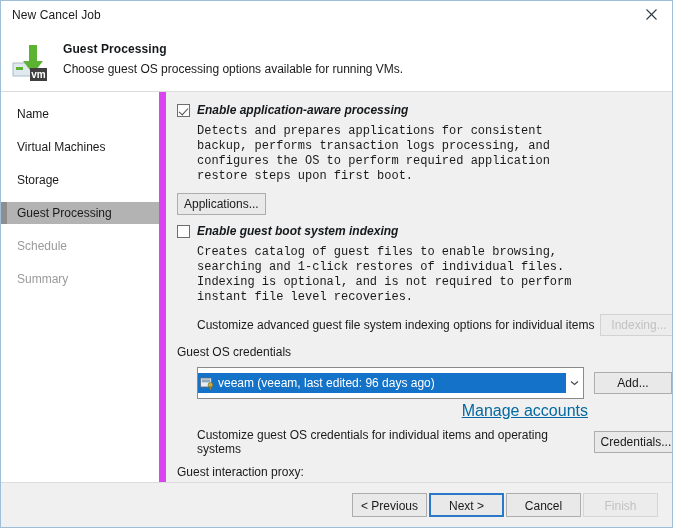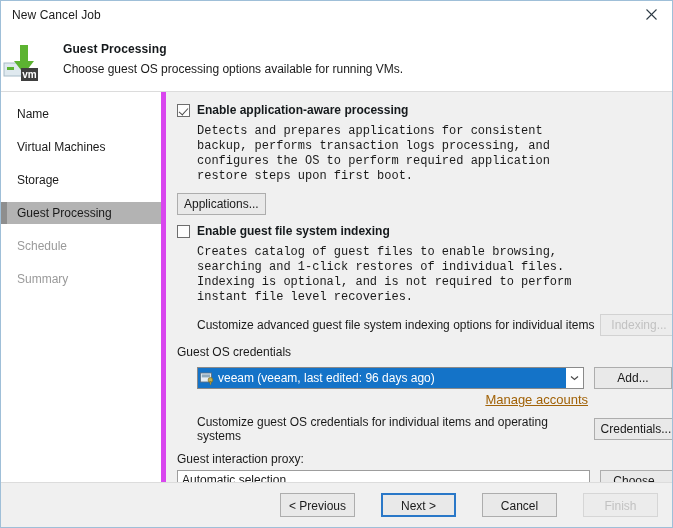--- a/index.html
+++ b/index.html
@@ -53,21 +53,21 @@
     background: #ffffff;
     display: flex;
     align-items: flex-start;
     padding: 8px 0 0 0;
     border-bottom: 1px solid #dcdcdc;
   }
   .header-icon {
     width: 62px;
     display: flex;
     align-items: center;
-    justify-content: flex-start;
+    justify-content: center;
     padding-top: 4px;
   }
   .header-text { padding-top: 5px; }
   .header-title {
     font-size: 12px;
     font-weight: bold;
     color: #15191c;
     margin-bottom: 6px;
     letter-spacing: 0.1px;
   }
@@ -81,21 +81,21 @@
     position: relative;
     height: 390px;
     display: flex;
     background: #ffffff;
   }
 
   .sidebar {
     width: 165px;
     background: #ffffff;
     padding-top: 11px;
-    border-right: 5px solid #d946ef;
+    border-right: 7px solid #d946ef;
     flex: 0 0 165px;
   }
   .nav-item {
     position: relative;
     height: 22px;
     line-height: 22px;
     padding-left: 16px;
     font-size: 12px;
     color: #1a1a1a;
     margin-bottom: 11px;
@@ -144,20 +144,21 @@
     width: 4px; height: 8px;
     border: solid #4b4b4b;
     border-width: 0 1.6px 1.6px 0;
     transform: rotate(42deg);
   }
   .cb-label {
     font-size: 12px;
     font-weight: bold;
     color: #15191c;
     line-height: 15px;
+    font-style: italic;
   }
 
   .desc {
     font-size: 12px;
     color: #1a1a1a;
     line-height: 15px;
     padding-left: 20px;
     margin-bottom: 9px;
     max-width: 408px;
     font-family: Liberation Mono, monospace;
@@ -204,21 +205,21 @@
 
   .combo-row {
     display: flex;
     align-items: center;
     padding-left: 20px;
     gap: 10px;
   }
   .combo {
     position: relative;
     flex: 0 0 387px;
-    height: 22px;
+    height: 32px;
     border: 1px solid #8a8a8a;
     background: #ffffff;
     display: flex;
     align-items: center;
     cursor: pointer;
   }
   .combo-value {
     flex: 1;
     height: 20px;
     background: #1473c8;
@@ -244,22 +245,22 @@
     flex: 0 0 17px;
   }
 
   .link-row {
     display: flex;
     justify-content: flex-end;
     padding-right: 90px;
     margin: 3px 0 8px 0;
   }
   .link {
-    font-size: 13px;
-    color: #a16207;
+    font-size: 16px;
+    color: #0369a1;
     text-decoration: underline;
     cursor: pointer;
   }
 
   .proxy-label {
     font-size: 12px;
     color: #1a1a1a;
     margin: 6px 0 4px 0;
   }
   .proxy-row {
@@ -288,21 +289,21 @@
   
   .footer {
     position: relative;
     height: 45px;
     background: #f0f0f0;
     border-top: 1px solid #dcdcdc;
     display: flex;
     align-items: center;
     justify-content: flex-end;
     padding-right: 14px;
-    gap: 26px;
+    gap: 2px;
   }
   .fbtn {
     width: 75px; height: 24px;
     background: #e9e9e9;
     border: 1px solid #adadad;
     font-size: 12px;
     font-family: "Liberation Sans", sans-serif;
     color: #1a1a1a;
     cursor: pointer;
     line-height: 22px;
@@ -367,21 +368,21 @@
         <div class="cb checked"></div>
         <div class="cb-label">Enable application-aware processing</div>
       </div>
       <div class="desc">Detects and prepares applications for consistent backup, performs transaction logs processing, and configures the OS to perform required application restore steps upon first boot.</div>
       <div class="row-inline">
         <button class="btn">Applications...</button>
       </div>
 
       <div class="row-check">
         <div class="cb"></div>
-        <div class="cb-label">Enable guest file system indexing</div>
+        <div class="cb-label">Enable guest boot system indexing</div>
       </div>
       <div class="desc">Creates catalog of guest files to enable browsing, searching and 1-click restores of individual files. Indexing is optional, and is not required to perform instant file level recoveries.</div>
       <div class="row-inline">
         <div class="txt">Customize advanced guest file system indexing options for individual items</div>
         <button class="btn disabled">Indexing...</button>
       </div>
 
       <div class="group-label">Guest OS credentials</div>
 
       <div class="combo-row">

